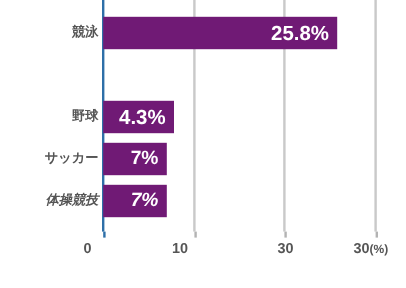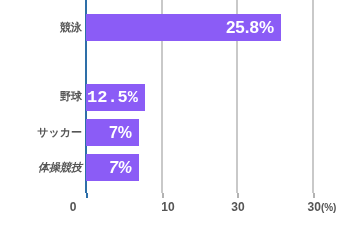--- a/index.html
+++ b/index.html
@@ -66,21 +66,21 @@
     color: #555555;
     white-space: nowrap;
     letter-spacing: 0px;
   }
 
   .bar {
     position: absolute;
     left: 86px;
     top: 0;
     height: 27px;
-    background: #8b5cf6;
+    background: #701a75;
   }
 
   .bar-value {
     position: absolute;
     right: 7px;
     top: 0;
     line-height: 27px;
     font-size: 16px;
     font-weight: bold;
     color: #ffffff;
@@ -136,24 +136,24 @@
   <div class="rows">
 
     <div class="row" style="top:14px;">
       <div class="cat-label">競泳</div>
       <div class="bar" style="width:195.1px;">
         <span class="bar-value big">25.8%</span>
       </div>
     </div>
 
 
-    <div class="row" style="top:84px;font-family:Liberation Mono, monospace;">
+    <div class="row" style="top:84px;">
       <div class="cat-label">野球</div>
       <div class="bar" style="width:59px;">
-        <span class="bar-value big">12.5%</span>
+        <span class="bar-value big">4.3%</span>
       </div>
     </div>
 
     <div class="row" style="top:119px;">
       <div class="cat-label">サッカー</div>
       <div class="bar" style="width:53px;">
         <span class="bar-value">7%</span>
       </div>
     </div>
 
@@ -166,20 +166,20 @@
 
   </div>
 
   <div class="x-axis">
     <div class="tick-mark zero-tick" style="left:86px;"></div>
     <div class="tick-mark" style="left:161.6px;"></div>
     <div class="tick-mark" style="left:237.3px;"></div>
     <div class="tick-mark" style="left:313px;"></div>
 
     <div class="tick-label" style="left:73px;">0</div>
-    <div class="tick-label" style="left:168px;text-align:center;">10</div>
+    <div class="tick-label" style="left:150px;text-align:center;">10</div>
     <div class="tick-label" style="left:238px;">30</div>
-    <div class="tick-label" style="left:322px;">
+    <div class="tick-label" style="left:309px;">
       <span>30</span><span class="unit">(%)</span>
     </div>
   </div>
 
 </div>
 
 </body></html>

